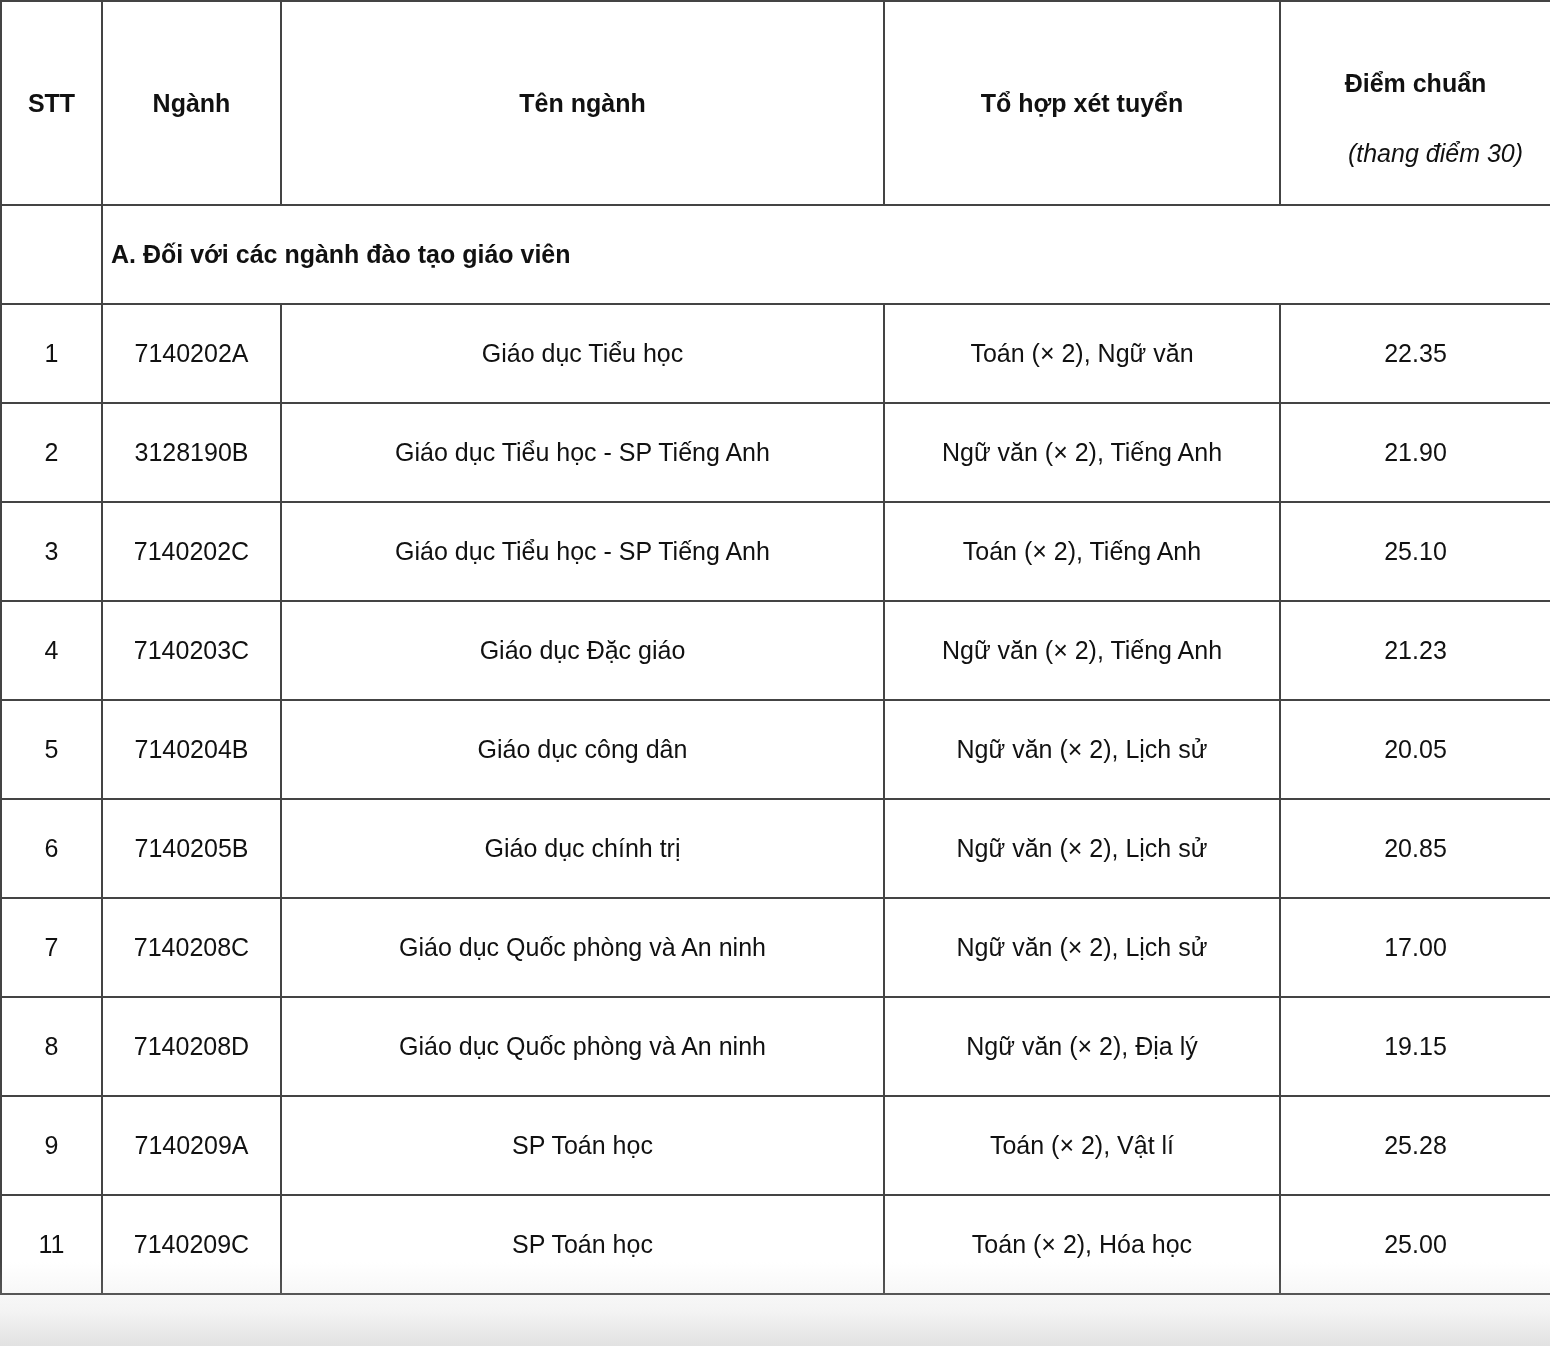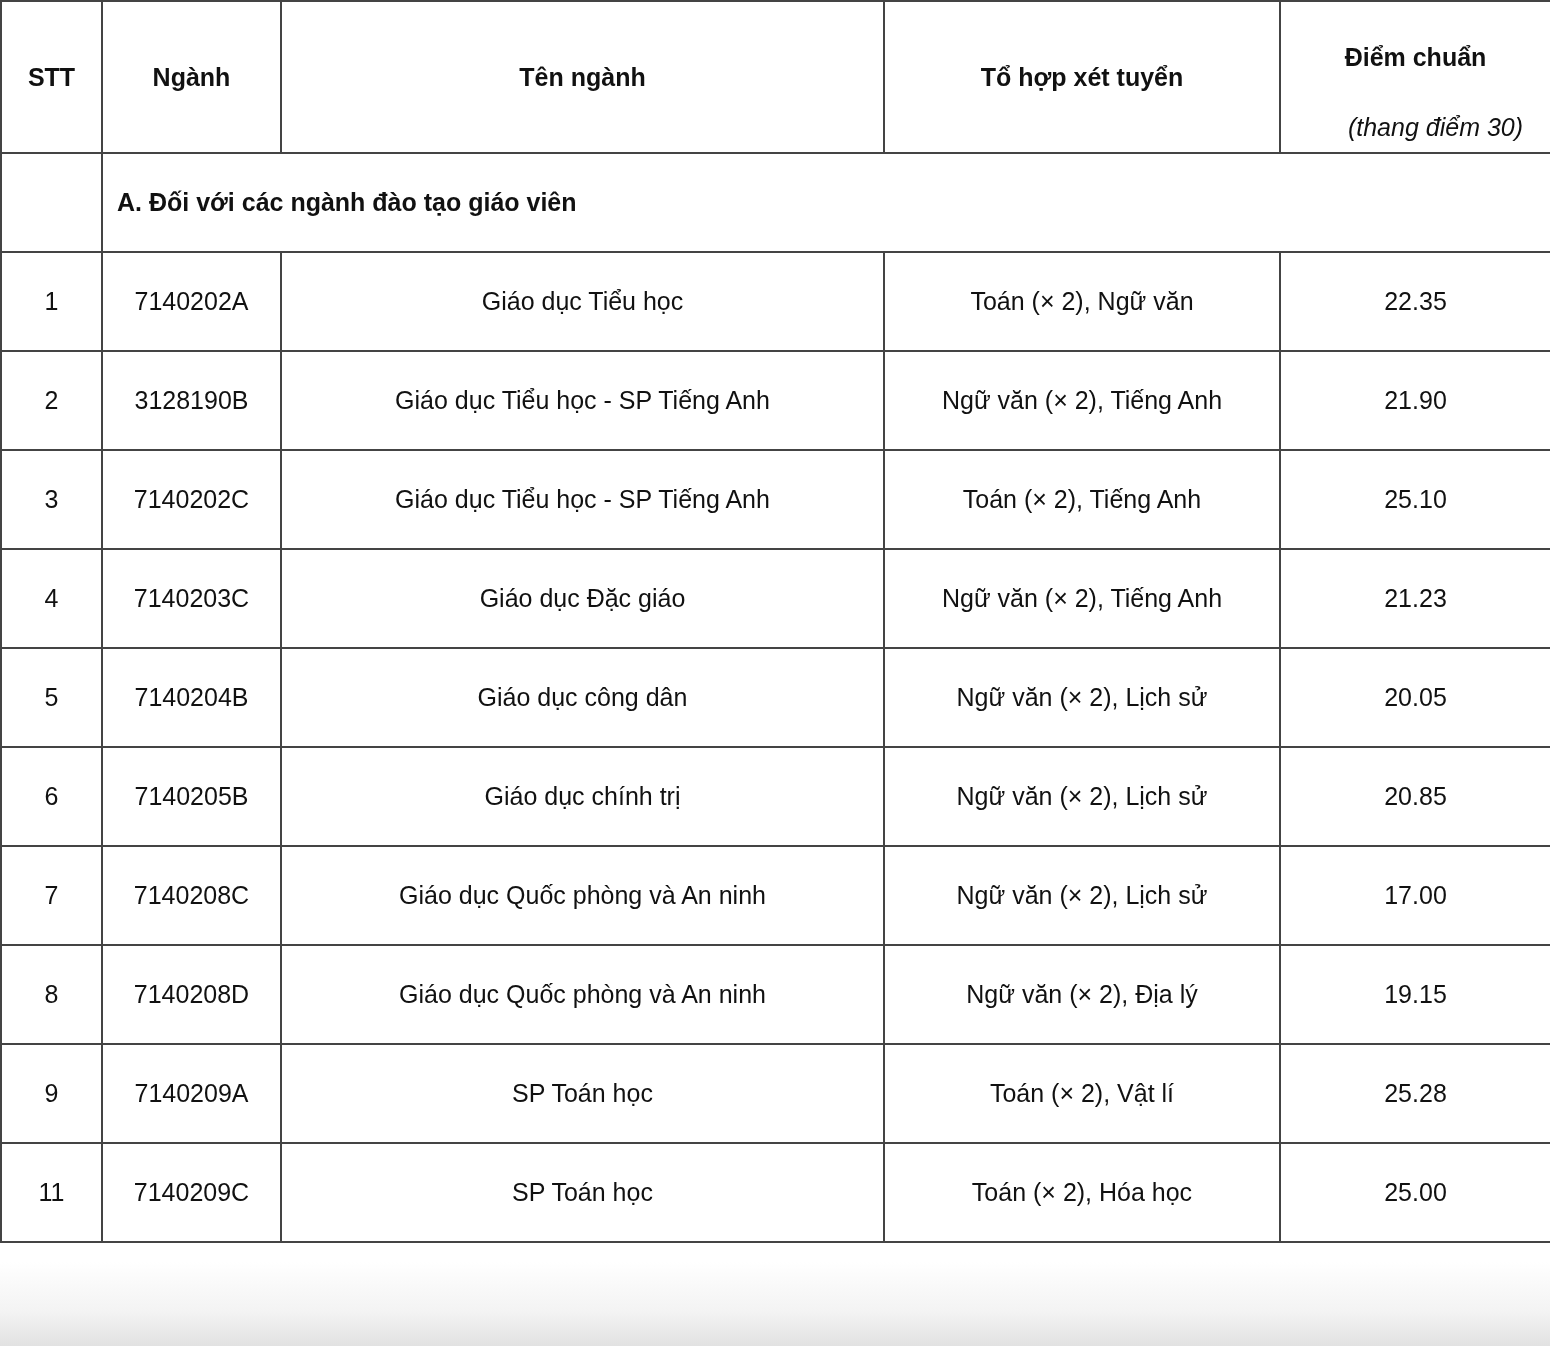--- a/index.html
+++ b/index.html
@@ -30,21 +30,21 @@
       vertical-align: middle;
       font-size: 25px;
       font-weight: normal;
     }
     col.c-stt { width: 101px; }
     col.c-code { width: 179px; }
     col.c-name { width: 603px; }
     col.c-combo { width: 396px; }
     col.c-score { width: 271px; }
 
-    tr.header-row { height: 152px; }
+    tr.header-row { height: 204px; }
     tr.header-row th { font-weight: bold; font-size: 25px; }
     th.score-head {
       text-align: left;
       vertical-align: top;
       padding: 0;
       margin-top: 20px;
     }
     th.score-head .line1 {
       display: block;
       margin-top: 31px;
@@ -55,21 +55,21 @@
       margin-top: 41px;
       padding-left: 40px;
       font-weight: normal;
       font-style: italic;
     }
 
     tr.section-row { height: 99px; }
     tr.section-row td.section-label {
       text-align: left;
       font-weight: bold;
-      padding-left: 14px;
+      padding-left: 8px;
     }
 
     tr.data-row { height: 99px; }
 
     .fade-overlay {
       position: absolute;
       left: 0;
       top: 1262px;
       width: 1550px;
       height: 84px;

